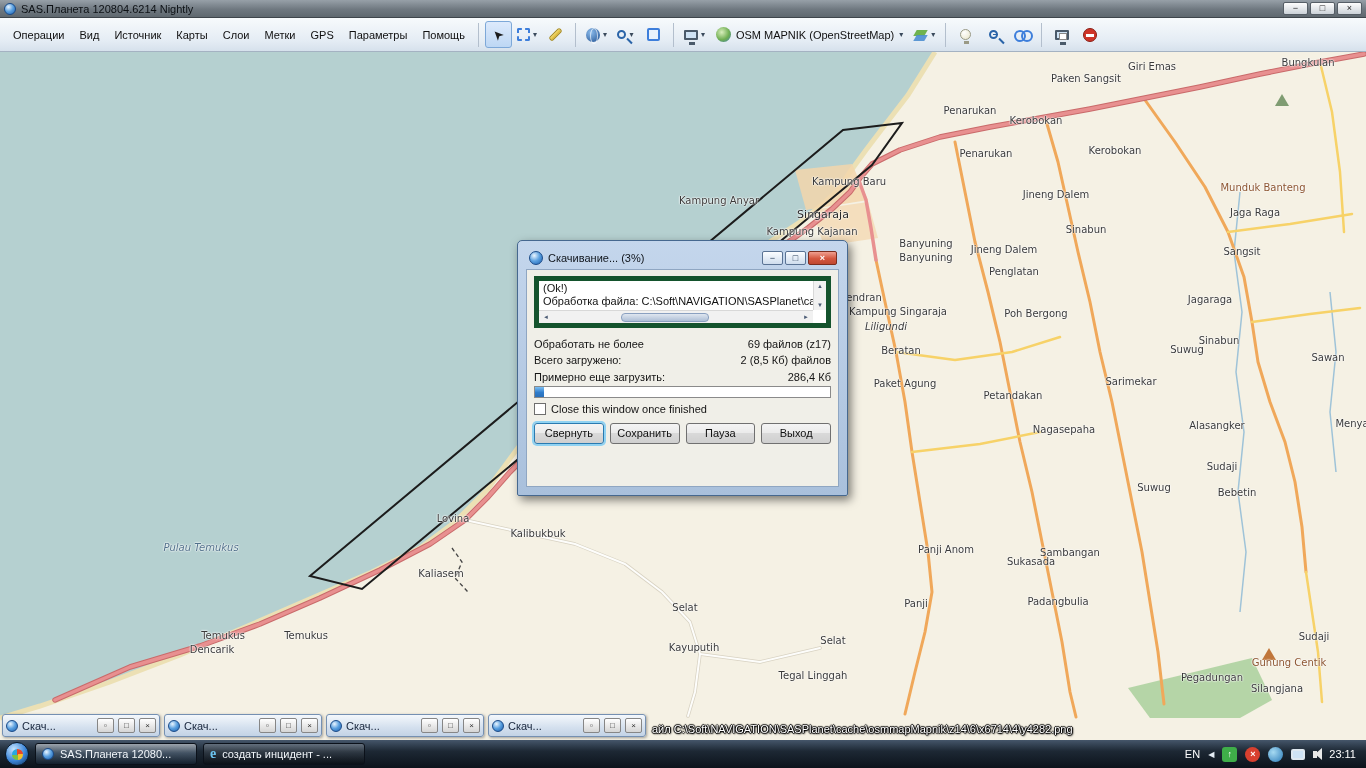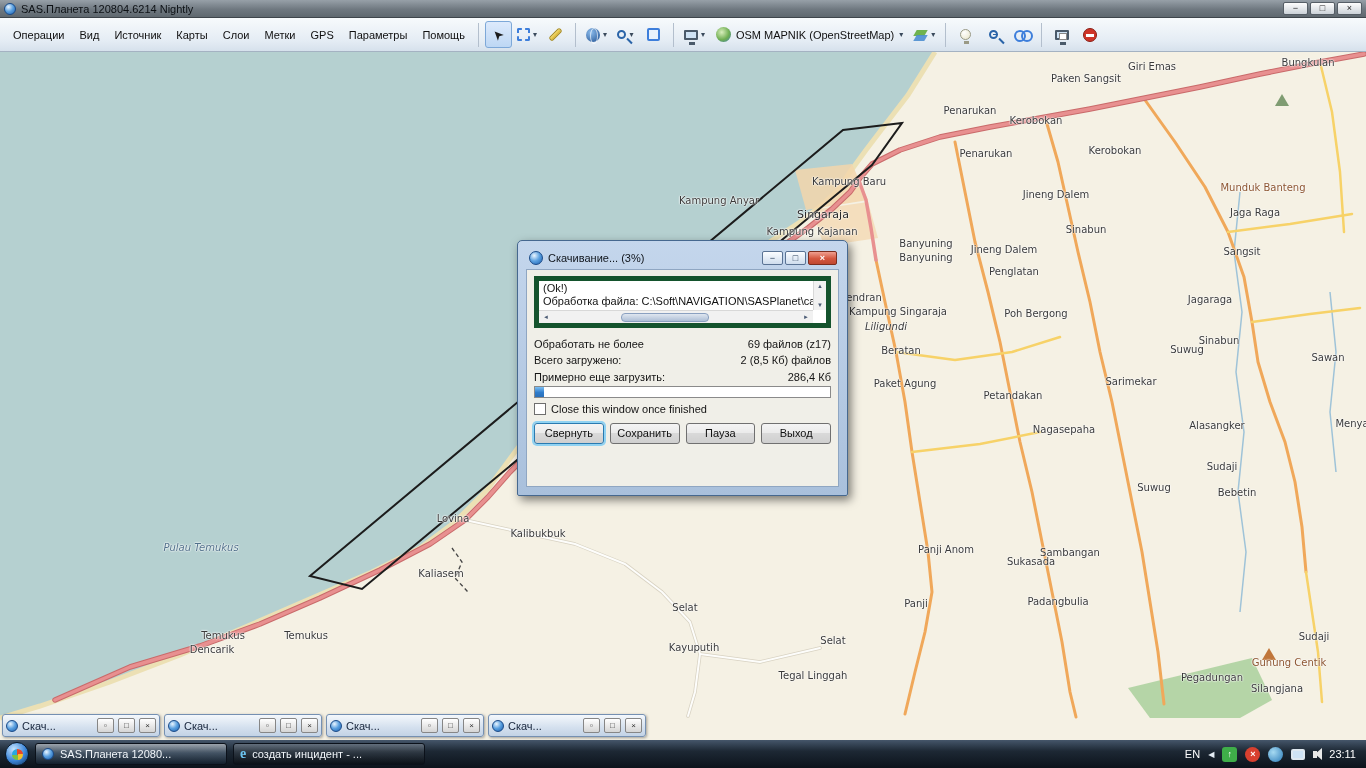--- a/index.html
+++ b/index.html
@@ -84,21 +84,21 @@
   .mini-title{flex:1;overflow:hidden;white-space:nowrap}
   .mini-btn{width:17px;height:15px;background:linear-gradient(#ffffff,#d5d5d5);border:1px solid #868686;border-radius:2px;font-size:8px;line-height:13px;text-align:center;color:#333;flex:0 0 auto}
 
   .sas-icon{width:14px;height:14px;border-radius:50%;background:radial-gradient(circle at 35% 30%,#eaf5ff,#5aa0e0 48%,#1d5fae);border:1px solid #1a4a88;display:inline-block;flex:0 0 auto}
   .sas-icon.small{width:12px;height:12px}
 
   
   .taskbar{position:absolute;left:0;top:740px;width:100%;height:28px;background:linear-gradient(#45566a,#1d2834 40%,#0c131b);display:flex;align-items:center;gap:6px;padding:0 10px 0 5px;z-index:60}
   .start-orb{width:24px;height:24px;border-radius:50%;background:radial-gradient(circle at 35% 28%,#c4e4ff,#3a84d8 55%,#10304f);border:1px solid #091a2c;display:flex;align-items:center;justify-content:center;flex:0 0 auto}
   .orb-flag{width:11px;height:11px;border-radius:50%;background:conic-gradient(#e8482a 0 25%,#f5c028 0 50%,#7bc043 0 75%,#29a8e0 0)}
-  .task-btn{width:192px;height:22px;border:1px solid #0b111a;border-radius:3px;background:linear-gradient(rgba(255,255,255,.22),rgba(255,255,255,.07) 45%,rgba(0,0,0,.28));display:flex;align-items:center;gap:6px;padding:0 6px;color:#f2f6fa}
+  .task-btn{width:162px;height:22px;border:1px solid #0b111a;border-radius:3px;background:linear-gradient(rgba(255,255,255,.22),rgba(255,255,255,.07) 45%,rgba(0,0,0,.28));display:flex;align-items:center;gap:6px;padding:0 6px;color:#f2f6fa}
   .task-btn.active{background:linear-gradient(rgba(255,255,255,.5),rgba(170,200,230,.28) 45%,rgba(25,45,65,.35))}
   .task-label{overflow:hidden;white-space:nowrap;text-overflow:ellipsis}
   .ie-icon{color:#6cc4f0;font-weight:bold;font-size:14px;font-family:"Liberation Serif",serif;flex:0 0 auto}
   .tray{margin-left:auto;display:flex;align-items:center;gap:8px;color:#fff}
   .tray-chevron{font-size:8px;color:#e4ecf4}
   .tray-ico{width:15px;height:15px;border-radius:3px;display:flex;align-items:center;justify-content:center;font-size:9px;line-height:15px;color:#fff;flex:0 0 auto}
   .tray-ico.green{background:#3fae49}
   .tray-ico.red{background:#d8402f;border-radius:50%;font-weight:bold}
   .tray-ico.globe{background:radial-gradient(circle at 35% 35%,#a6daf2,#2a7ab8);border-radius:50%}
   .tray-ico.mon{width:14px;height:11px;background:#cfe3f5;border:2px solid #dfe8f0;border-radius:2px}
@@ -302,20 +302,21 @@
         <div class="map-label" style="left: 833px; top: 588px;">Selat</div>
         <div class="map-label" style="left: 453px; top: 466px;">Lovina</div>
         <div class="map-label" style="left: 538px; top: 481px;">Kalibukbuk</div>
         <div class="map-label" style="left: 441px; top: 521px;">Kaliasem</div>
         <div class="map-label island" style="left: 201px; top: 495px;">Pulau Temukus</div>
         <div class="map-label" style="left: 223px; top: 583px;">Temukus</div>
         <div class="map-label" style="left: 306px; top: 583px;">Temukus</div>
         <div class="map-label" style="left: 212px; top: 597px;">Dencarik</div>
     </div>
 
+    <div class="status-overlay">айл C:\Soft\NAVIGATION\SASPlanet\cache\osmmapMapnik\z14\6\x6714\4\y4282.png</div>
 
     <div class="mini-strip">
       <div class="mini-win">
           <span class="sas-icon small"></span>
           <span class="mini-title">Скач...</span>
           <span class="mini-btn">▫</span>
           <span class="mini-btn">□</span>
           <span class="mini-btn">×</span>
         </div>
         <div class="mini-win">

